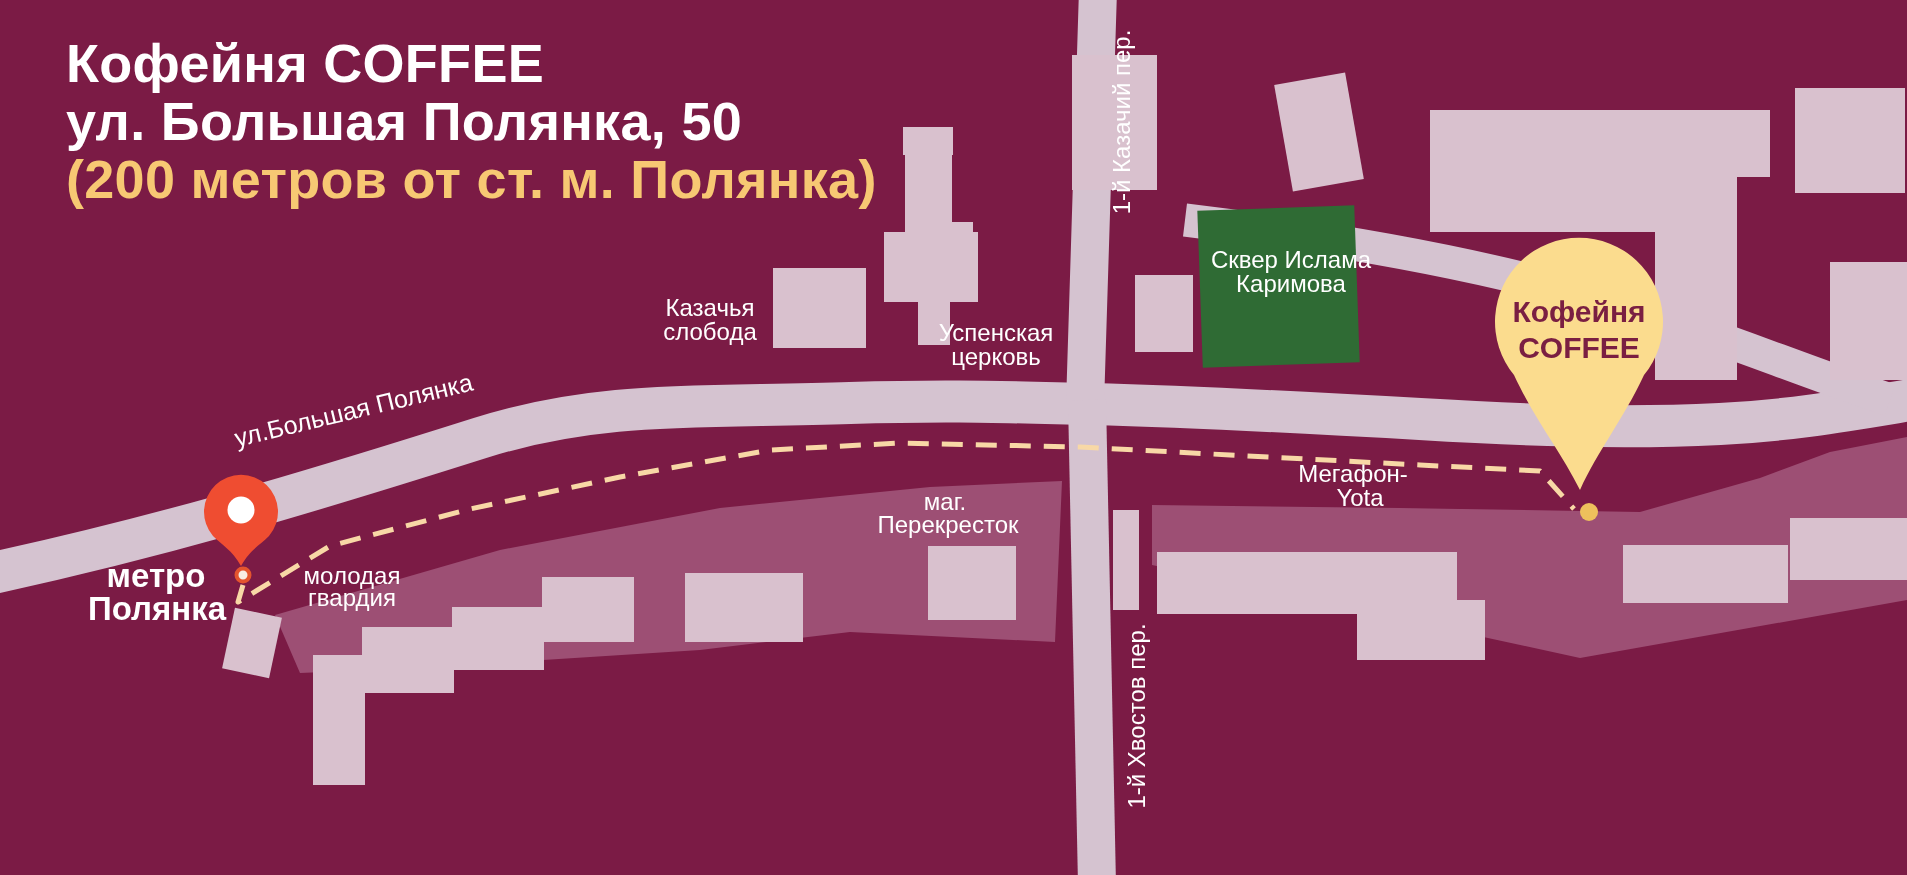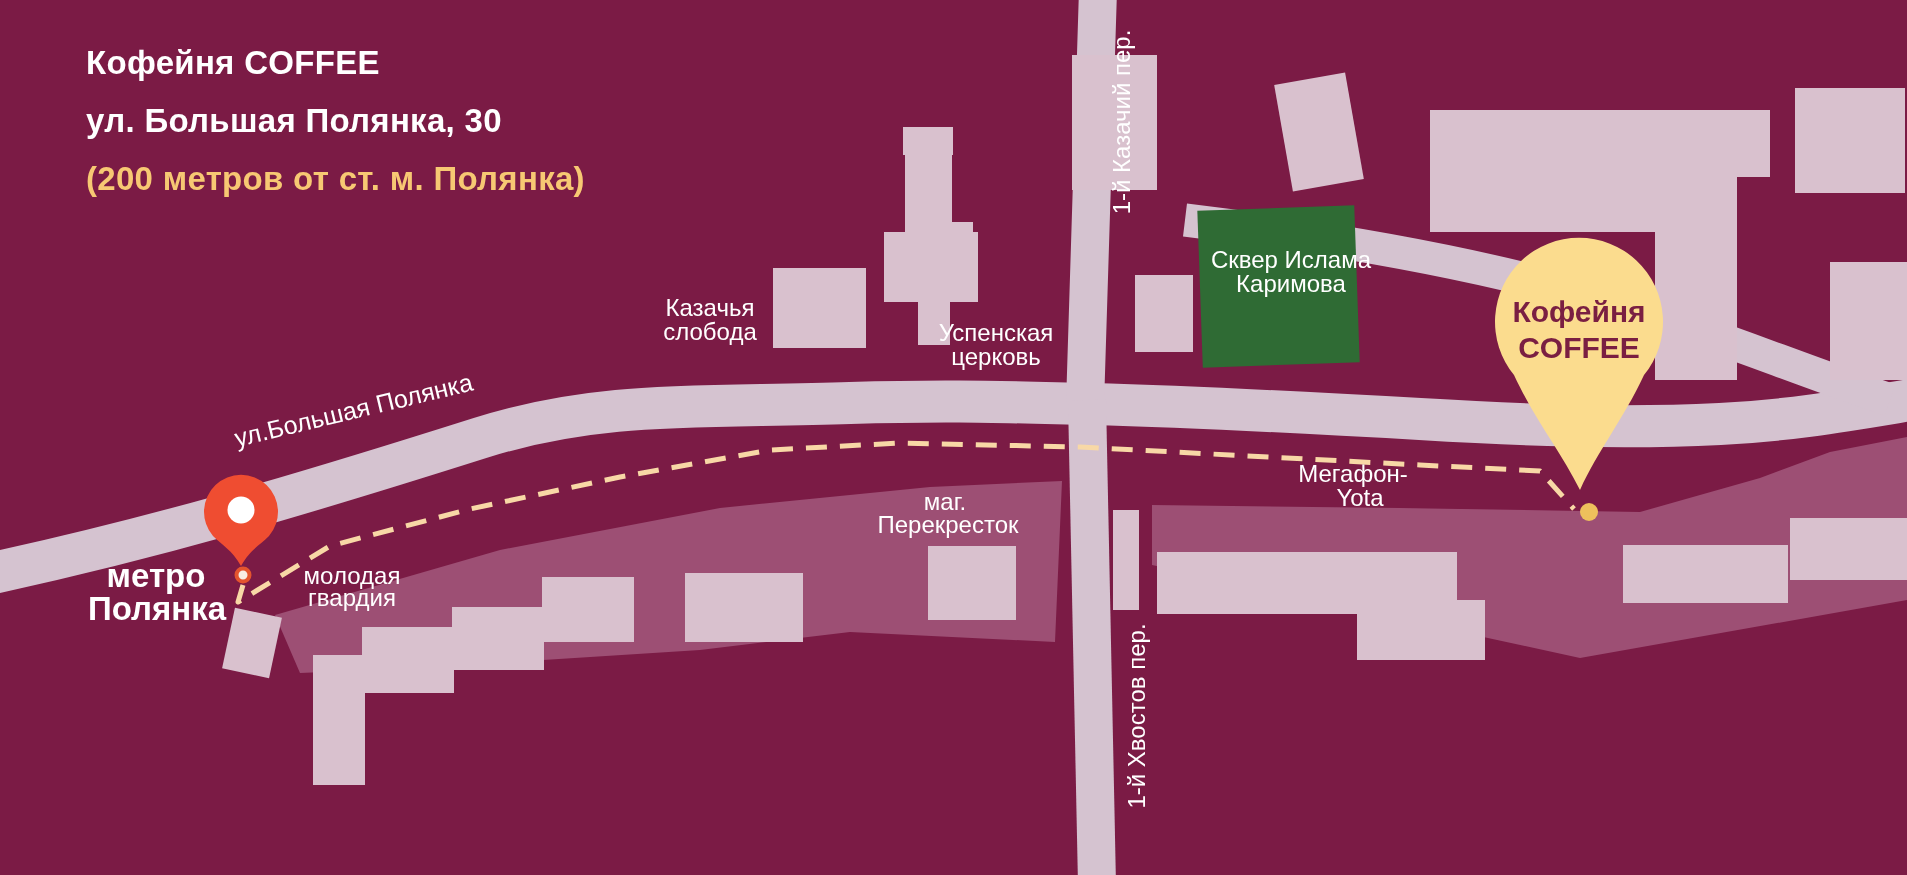--- a/index.html
+++ b/index.html
@@ -17,21 +17,21 @@
   .road{fill:none;stroke:var(--road);}
   .blk{fill:var(--block);}
   .bld{fill:var(--building);}
   .park{fill:var(--park);}
   .route{fill:none;stroke:var(--route);stroke-width:5;stroke-dasharray:21 13;stroke-linejoin:round;}
   .lbl{fill:var(--label-text);font-size:24px;font-family:"Liberation Sans",sans-serif;}
   .lbl-big{fill:var(--label-text);font-size:33px;font-weight:bold;font-family:"Liberation Sans",sans-serif;}
   .pin-label{fill:var(--pin-text);font-size:30px;font-weight:bold;font-family:"Liberation Sans",sans-serif;}
   .header{
     position:absolute;left:66px;top:34px;color:var(--heading-text);
-    font-weight:bold;line-height:58px;font-size:33px;letter-spacing:.3px;white-space:nowrap;margin-left:20px;
+    font-weight:bold;line-height:58px;font-size:54px;letter-spacing:.3px;white-space:nowrap;
   }
   .header .accent{color:var(--heading-accent);}
 </style>
 </head>
 <body>
 
 <div class="map-poster">
 
   <svg class="map-svg" viewBox="0 0 1907 875">
 
@@ -133,17 +133,17 @@
 
     <g>
       <path fill="var(--coffee-pin)" d="M1580,490 C1560,450 1535,420 1514,375 A84,84 0 1 1 1644,375 C1623,420 1598,450 1580,490 Z"></path>
       <text class="pin-label" x="1579" y="322" text-anchor="middle">Кофейня</text>
       <text class="pin-label" x="1579" y="358" text-anchor="middle">COFFEE</text>
     </g>
   </svg>
 
   <div class="header">
     <div>Кофейня COFFEE</div>
-    <div>ул. Большая Полянка, 30</div>
+    <div>ул. Большая Полянка, 50</div>
     <div class="accent">(200 метров от ст. м. Полянка)</div>
   </div>
 
 </div>
 
 </body></html>

